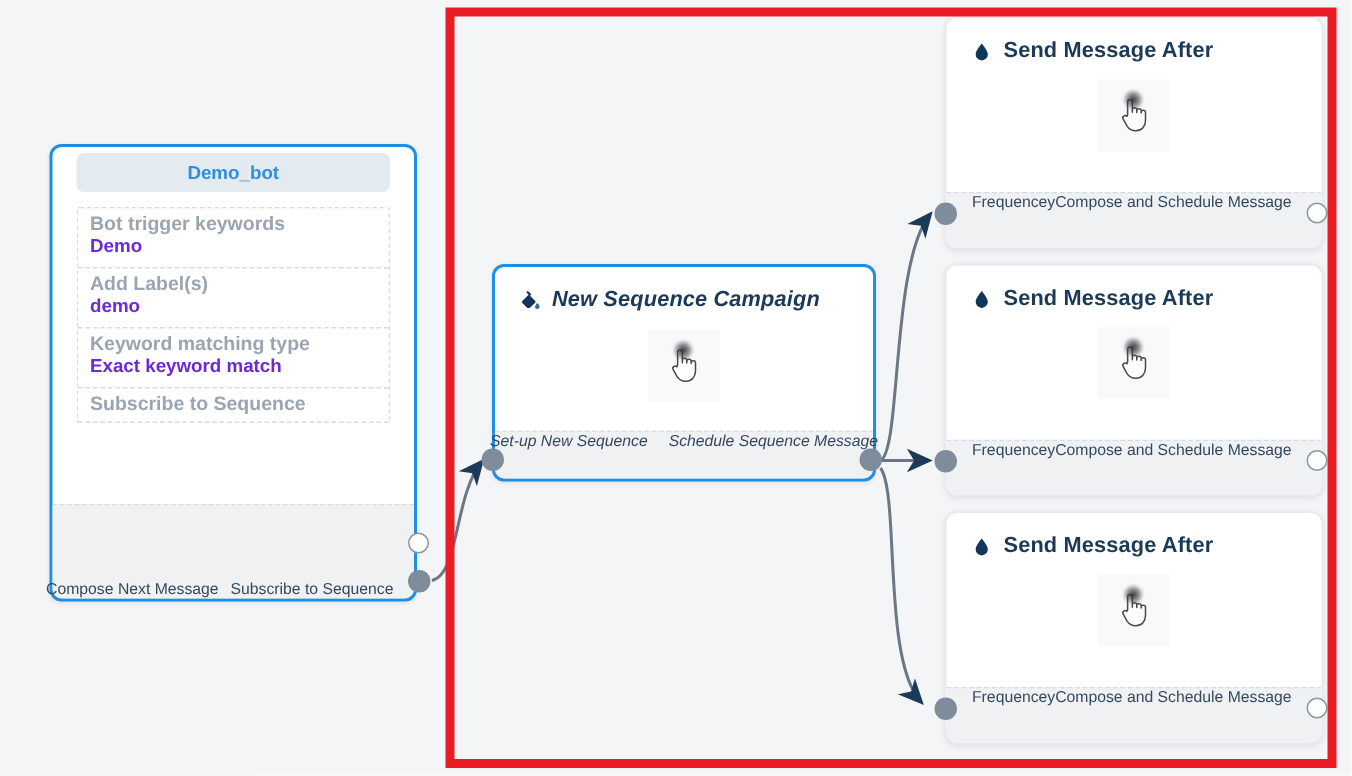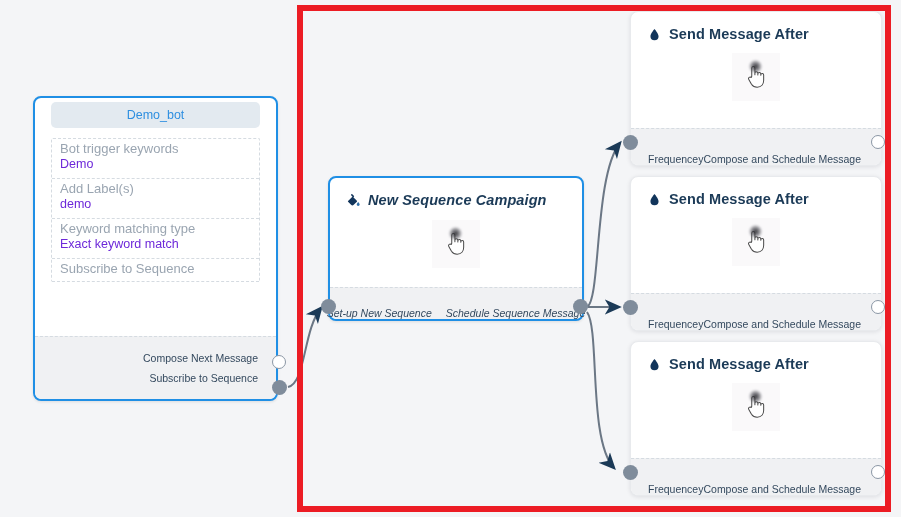--- a/index.html
+++ b/index.html
@@ -60,20 +60,21 @@
     display: inline-flex;
     width: 15px;
     height: 16px;
     align-items: center;
     justify-content: center;
     flex: none;
   }
 
   .node-body {
     padding: 0 16px 8px 16px;
+    font-weight: bold;
   }
 
   
   .bot-pill {
     margin: 4px 0 10px 0;
     background: #e3eaf0;
     border-radius: 5px;
     text-align: center;
     color: #2e8fe0;
     font-size: 12.5px;
@@ -131,21 +132,21 @@
   .node-footer {
     position: absolute;
     left: 0;
     right: 0;
     bottom: 0;
     border-top: 1px dashed #d5dbe1;
     background: #f0f1f3;
     border-bottom-left-radius: 7px;
     border-bottom-right-radius: 7px;
     display: flex;
-    align-items: flex-end;
+    align-items: flex-start;
   }
   .port-label {
     font-size: 10.5px;
     color: #34495e;
     white-space: nowrap;
   }
 
   
   .port {
     position: absolute;
@@ -212,21 +213,21 @@
         <div class="field">
           <div class="field-label">Keyword matching type</div>
           <div class="field-value">Exact keyword match</div>
         </div>
         <div class="field">
           <div class="field-label">Subscribe to Sequence</div>
         </div>
       </div>
     </div>
 
-    <div class="node-footer" style="height:62px; flex-direction:column; align-items:flex-end; justify-content:center; padding-right:18px; gap:8px;">
+    <div class="node-footer" style="height:62px; flex-direction:row; align-items:flex-end; justify-content:center; padding-right:18px; gap:8px;">
       <div class="port-label">Compose Next Message</div>
       <div class="port-label">Subscribe to Sequence</div>
     </div>
   </div>
 
   <div class="port hollow" style="left:272px; top:355px;"></div>
   <div class="port filled" style="left:272px; top:380px;"></div>
 
   <div class="node selected" style="left:328px; top:176px; width:256px; height:145px;font-style:italic;">
     <div class="node-header">

